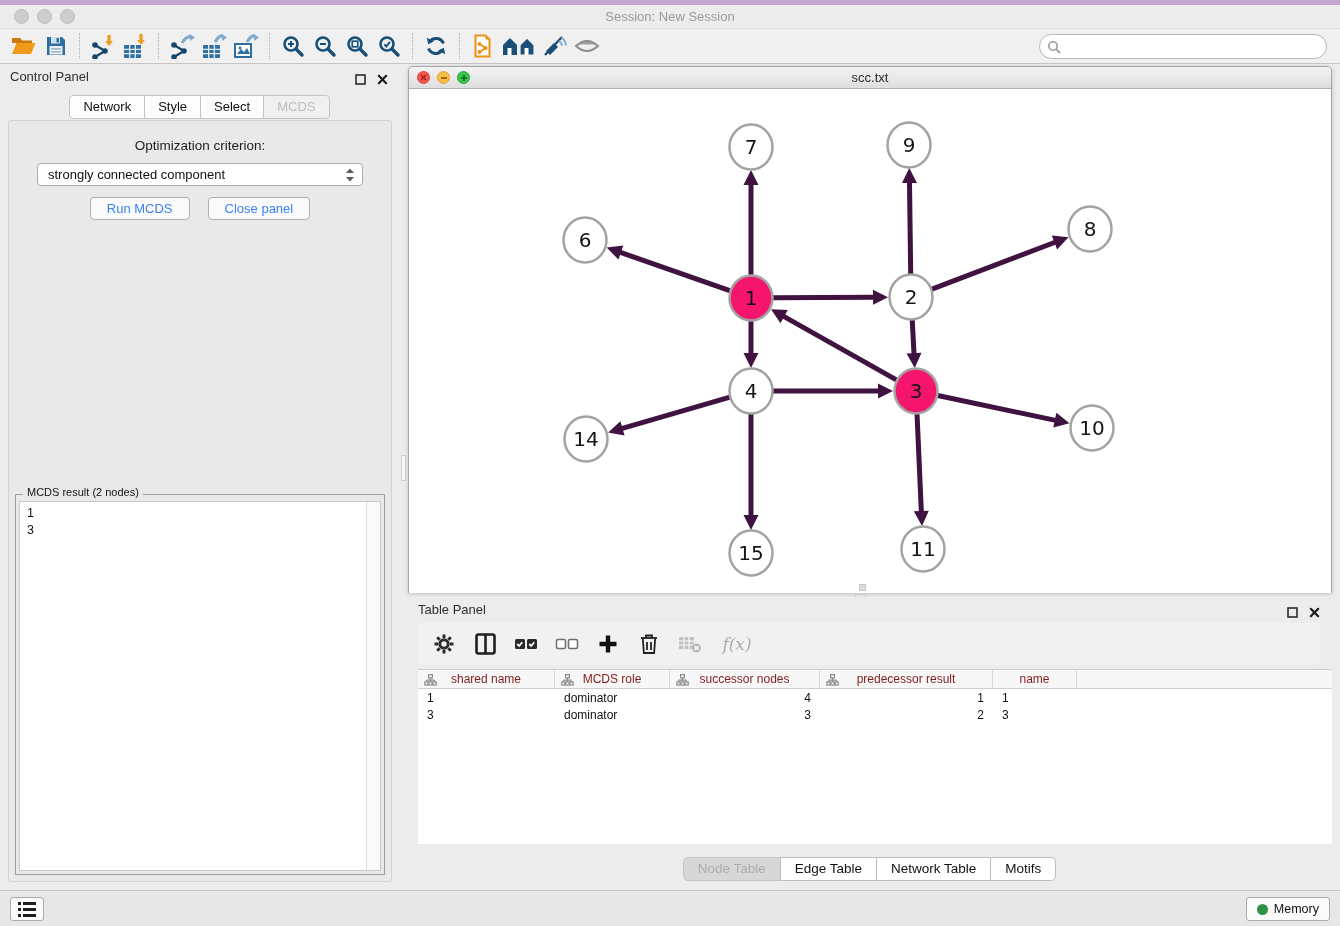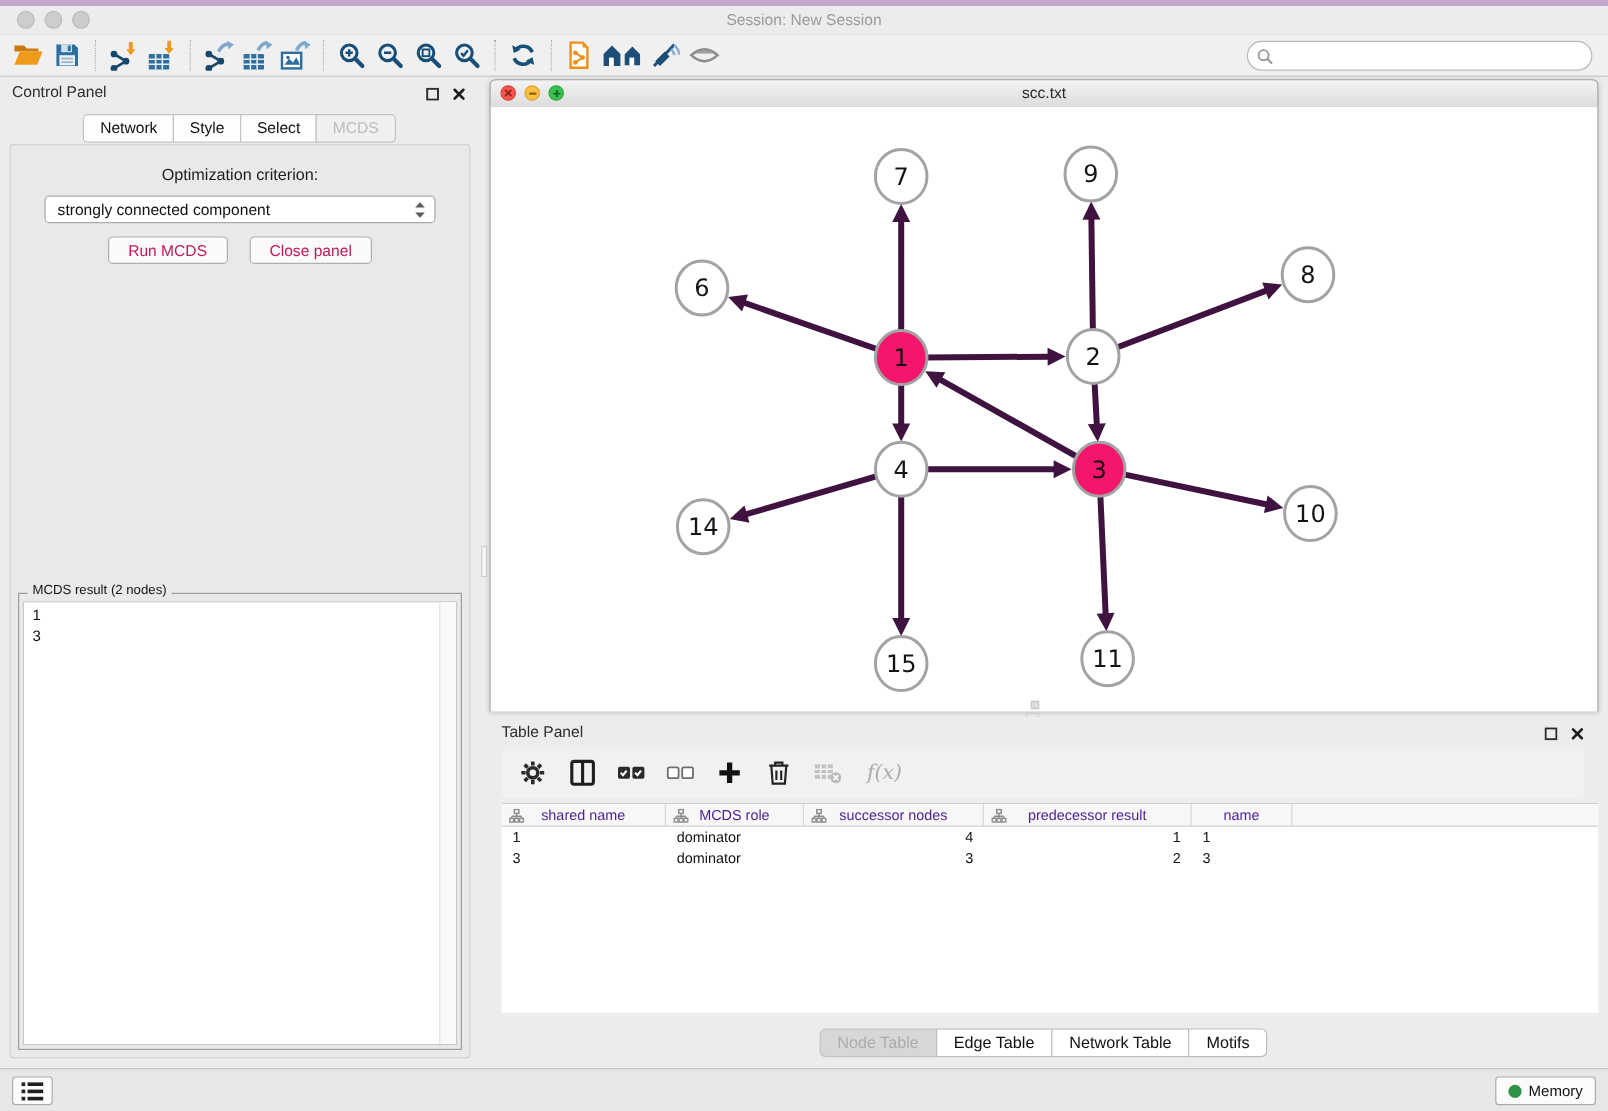--- a/index.html
+++ b/index.html
@@ -36,21 +36,21 @@
 
   .cp-pane { position:absolute; left:8px; right:8px; top:56px; bottom:8px; background:#E9E9E9;
              border:1px solid #D2D2D2; border-radius:3px; }
   .opt-label { text-align:center; margin-top:17px; font-size:13.5px; color:#1D1D1D; }
   .dropdown { position:absolute; left:28px; right:28px; top:42px; height:23px; background:#fff;
               border:1px solid #ABABAB; border-radius:4px; display:flex; align-items:center;
               padding-left:10px; font-size:13px; color:#111; }
   .dd-stepper { position:absolute; right:4px; top:2px; }
   .cp-buttons { position:absolute; top:76px; width:100%; display:flex; justify-content:center; gap:18px; }
   .btn { height:23px; background:#FAFAFA; border:1px solid #AFAFAF; border-radius:4px;
-         font-size:13px; padding:0 16px; color:#be185d; display:flex; align-items:center; }
+         font-size:13px; padding:0 16px; color:#3b82f6; display:flex; align-items:center; }
 
   .groupbox { position:absolute; left:6px; right:6px; top:373px; bottom:6px; border:1px solid #9E9E9E; background:#E9E9E9; }
   .group-legend { position:absolute; top:-9px; left:7px; background:#E9E9E9; padding:0 4px; font-size:11px; color:#141414; }
   .group-inner { position:absolute; left:3px; right:3px; top:6px; bottom:3px; background:#fff; border:1px solid #C9C9C9; }
   .result-text { font-size:12.5px; line-height:17px; padding:3px 0 0 7px; color:#111;
                  font-family:"Liberation Sans", sans-serif; white-space:pre; }
   .vscroll { position:absolute; right:0; top:0; bottom:0; width:14px; background:#FAFAFA; border-left:1px solid #DFDFDF; }
 
   .vdivider { position:absolute; left:400px; top:64px; width:8px; height:826px; background:#ECECEC; }
   .vdiv-handle { position:absolute; left:1px; top:391px; width:5px; height:26px; background:#F7F7F7; border:1px solid #CFCFCF; }
@@ -74,21 +74,21 @@
 
   
   .table-panel { position:absolute; left:0; right:0; top:533px; bottom:0; background:#ECECEC; }
   .tp-toolbar { position:absolute; left:10px; right:12px; top:26px; height:42px; background:#F1F1F1; border-radius:4px;
                 display:flex; align-items:center; padding-left:12px; gap:13px; }
   .tpbtn { width:28px; height:28px; display:flex; align-items:center; justify-content:center; }
   .fx { font-family:"DejaVu Serif", serif; font-style:italic; font-size:17px; color:#ABABAB; }
 
   .ttable { position:absolute; left:10px; right:0; top:72px; bottom:46px; background:#fff; overflow:hidden; }
   .thead { display:flex; border-top:1px solid #CFCFCF; border-bottom:1px solid #CFCFCF; background:#F7F7F7; height:20px; }
-  .th { position:relative; border-right:1px solid #D8D8D8; font-size:12px; color:#4c1d95;
+  .th { position:relative; border-right:1px solid #D8D8D8; font-size:12px; color:#7f1d1d;
         display:flex; align-items:center; justify-content:center; }
   .th .tree { position:absolute; left:6px; top:4px; }
   .trow { display:flex; height:17px; align-items:center; }
   .tcell { font-size:12px; color:#111; padding:0 9px; overflow:hidden; white-space:nowrap; }
 
   .tp-tabs { position:absolute; bottom:9px; width:100%; display:flex; justify-content:center; }
   .tp-tab { font-size:13.5px; padding:3px 14px 4px; background:#ffffff; border:1px solid #BDBDBD; margin-left:-1px; color:#111; }
   .tp-tab:first-child { border-radius:5px 0 0 5px; }
   .tp-tab:last-child { border-radius:0 5px 5px 0; }
   .tp-tab.active { background:#D7D7D7; color:#ACACAC; border-color:#C4C4C4; }

